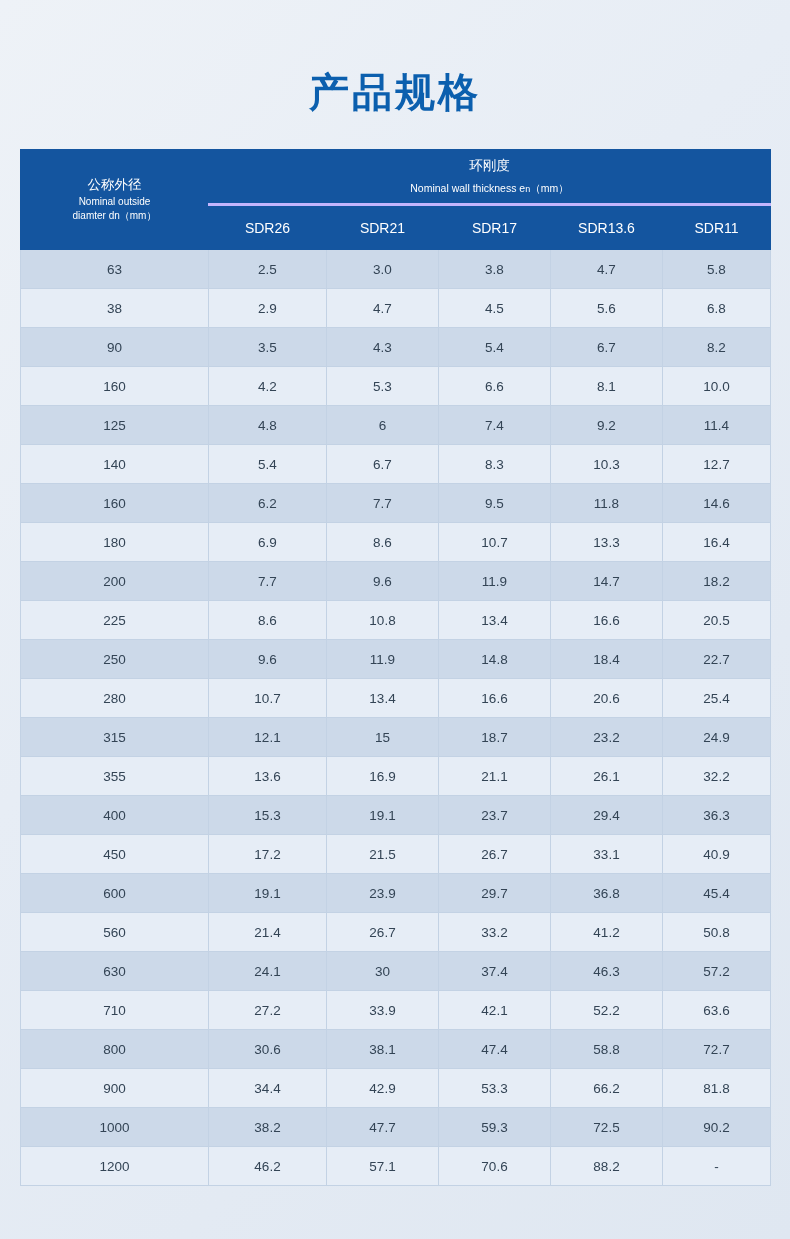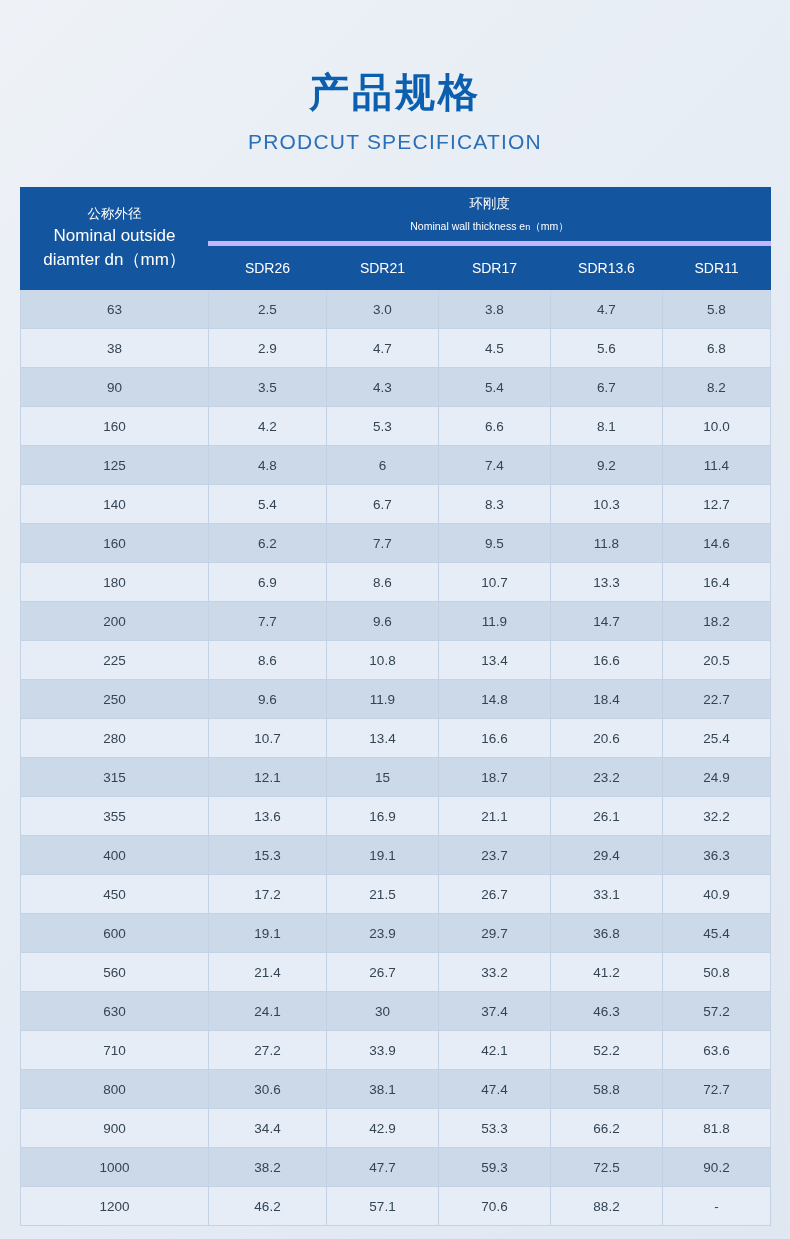--- a/index.html
+++ b/index.html
@@ -67,26 +67,26 @@
     line-height: 1.45;
     font-size: 13px;
     padding: 4px 6px;
   }
   .th-left .cn {
     font-size: 13.5px;
     display: block;
   }
   .th-left .en {
     display: block;
-    font-size: 17px;
+    font-size: 10px;
   }
   .th-top {
     height: 45px;
     padding: 4px 6px;
-    border-bottom: 5px solid #c4b5fd;
+    border-bottom: 3px solid #c4b5fd;
   }
   .th-top .cn {
     display: block;
     font-size: 13.5px;
   }
   .th-top .en {
     display: block;
     font-size: 10.5px;
     margin-top: 7px;
   }
@@ -109,21 +109,20 @@
   }
   .sub { font-size: 9px; vertical-align: baseline; }
 </style>
 </head>
 <body>
 
 <div class="page">
 
   <div class="header">
     <h1 class="title-cn">产品规格</h1>
-    <div class="title-en">PRODCUT SPECIFICATION</div>
   </div>
 
   <table class="spec">
     <colgroup>
       <col class="c0">
         <col class="c1">
         <col class="c2">
         <col class="c3">
         <col class="c4">
         <col class="c5">

